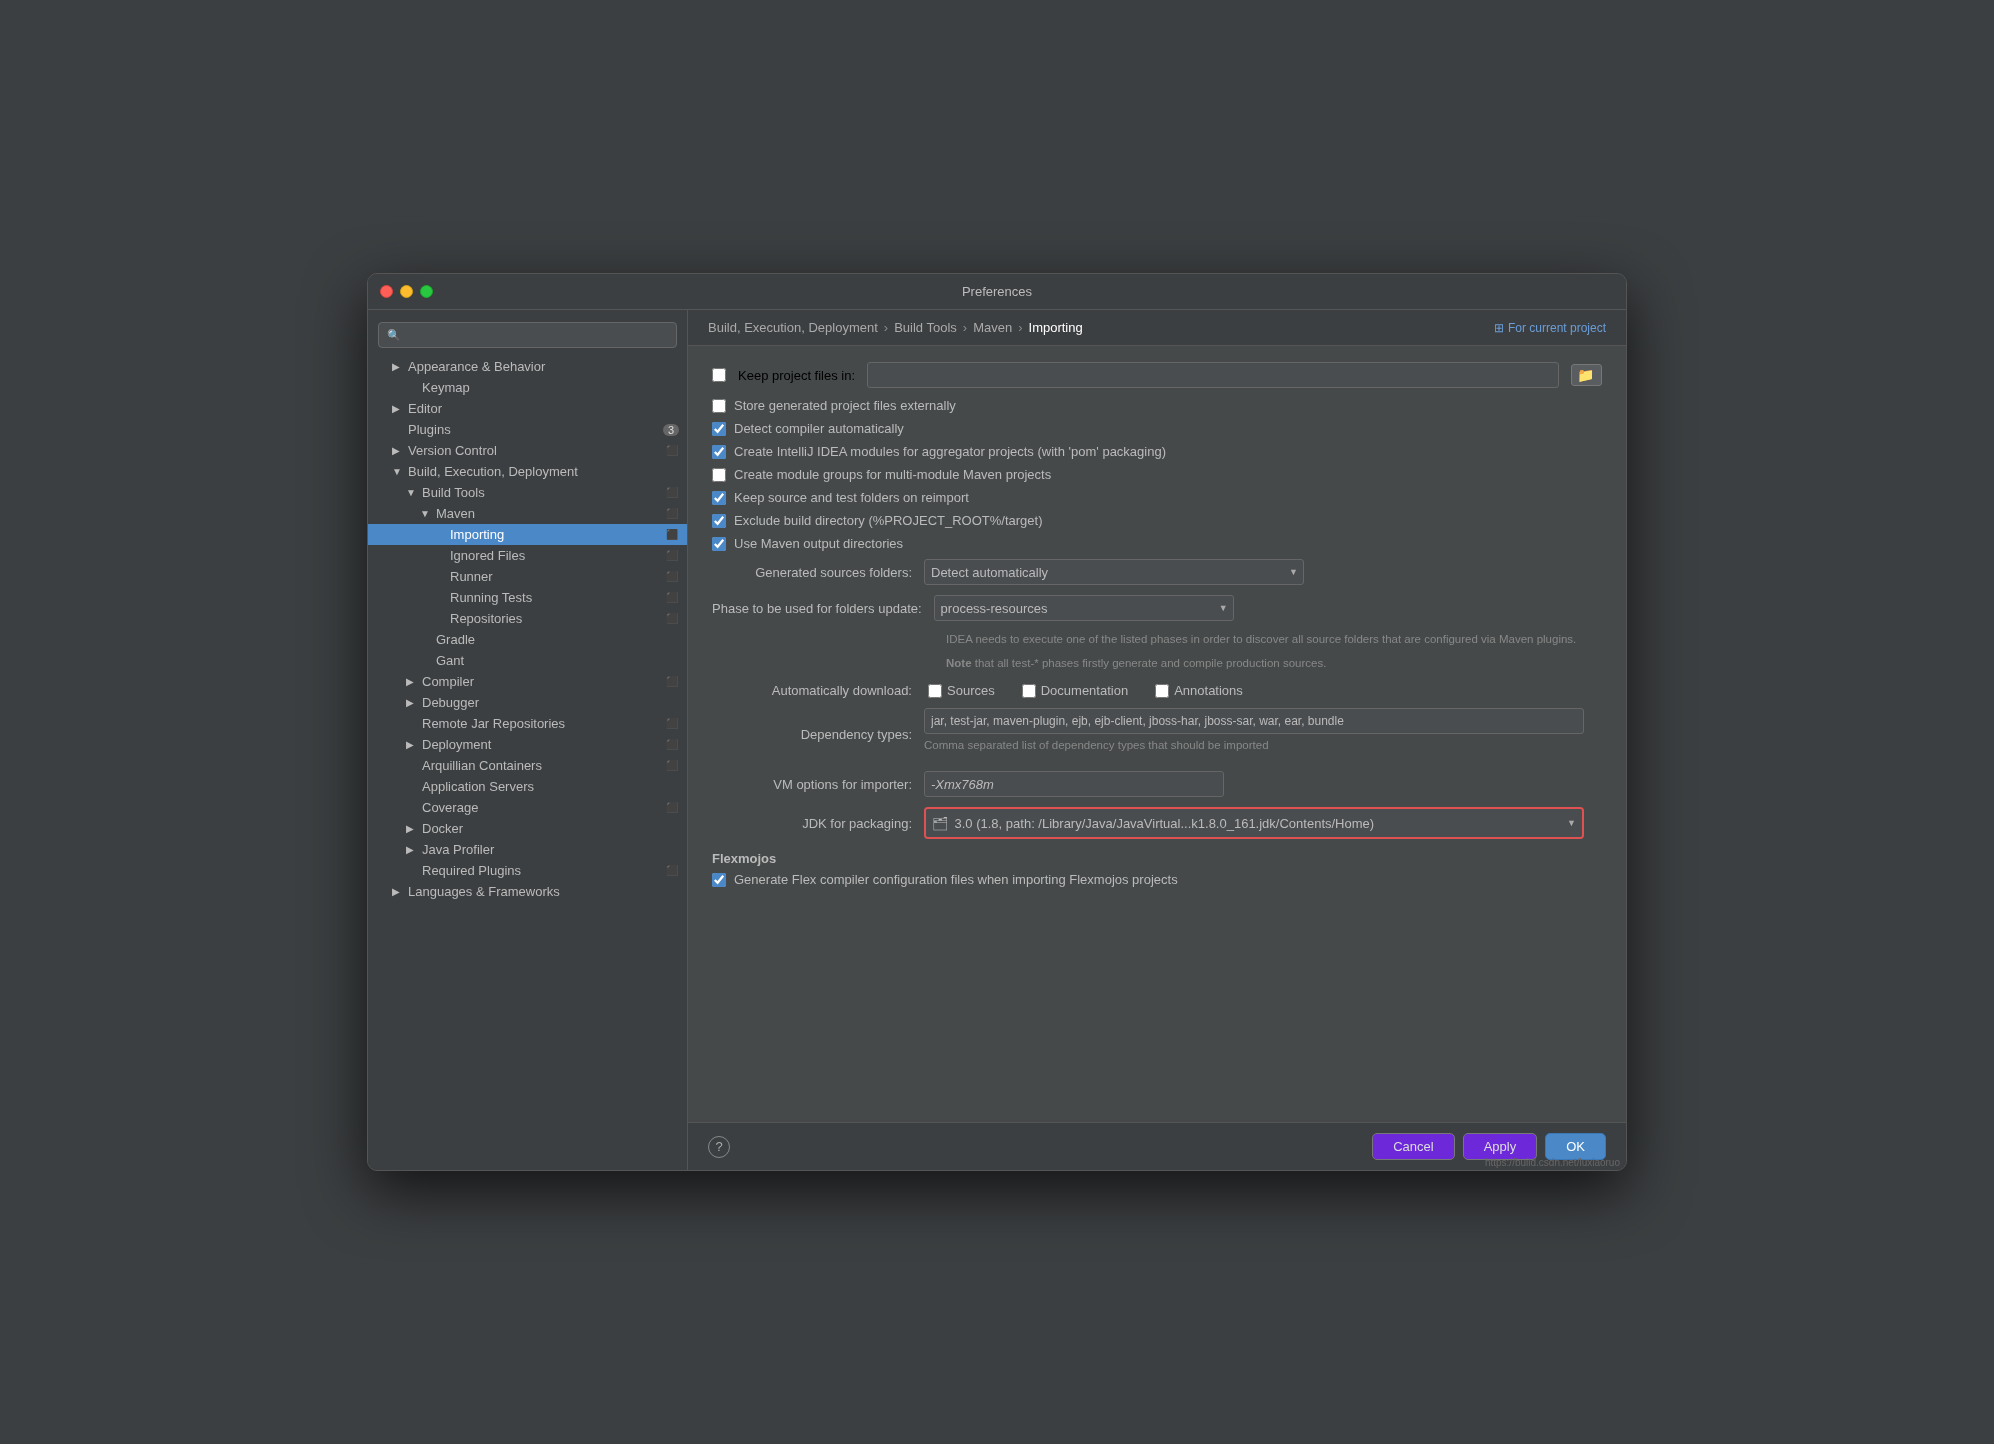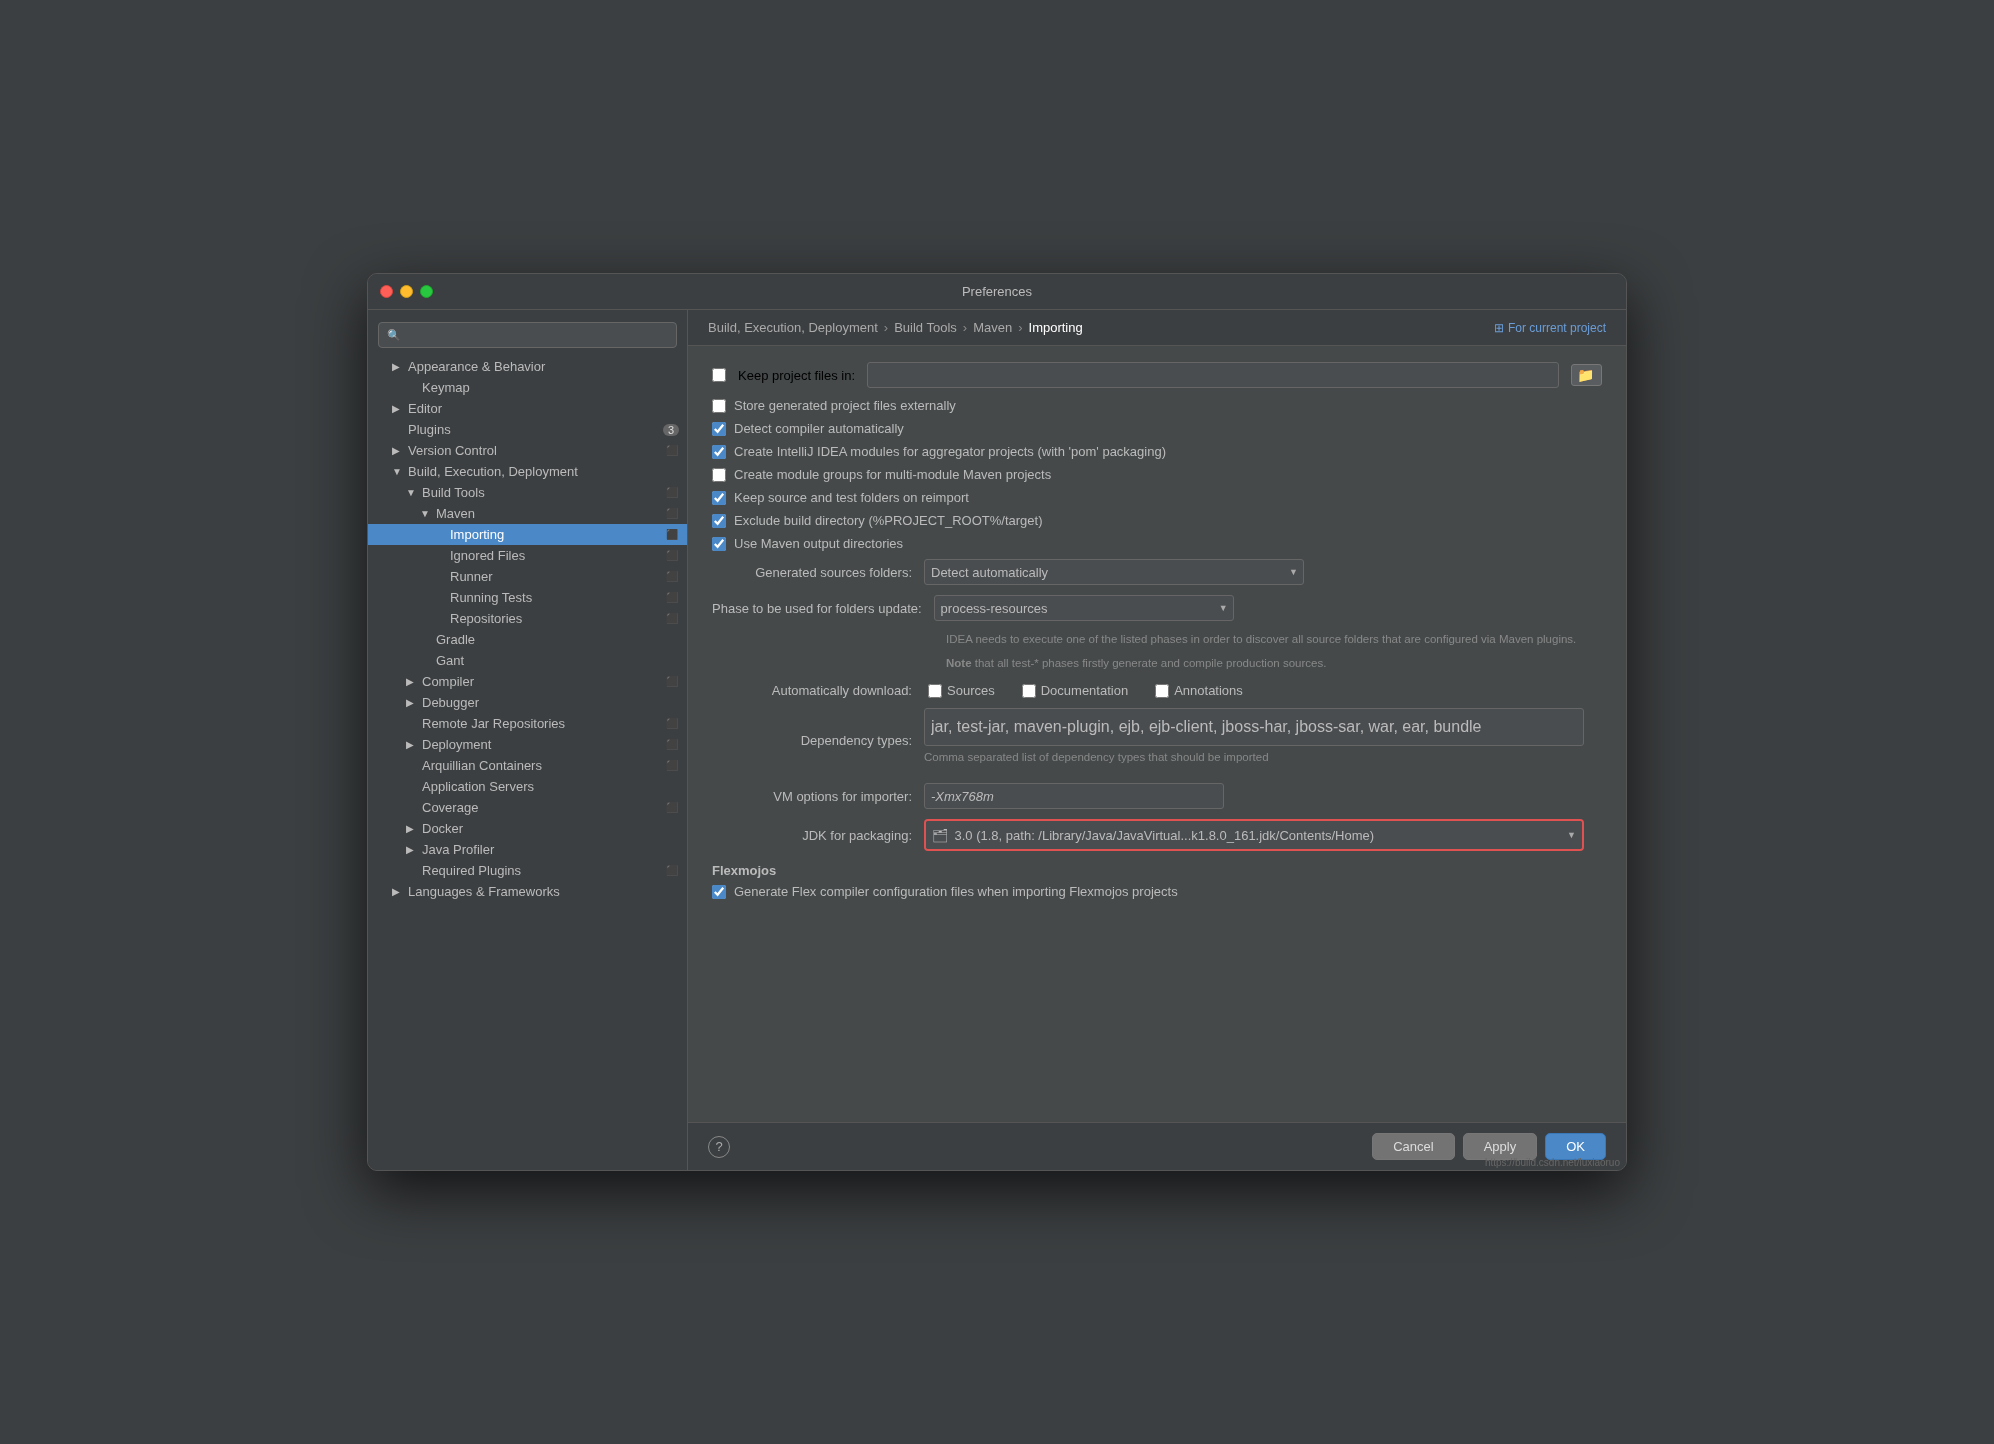--- a/index.html
+++ b/index.html
@@ -263,23 +263,23 @@
       position: absolute;
       right: 6px;
       color: #aaa;
       font-size: 9px;
     }
     .dependency-input {
       background: #4a4d50;
       border: 1px solid #666;
       border-radius: 3px;
       color: #bbb;
-      height: 38px;
+      height: 26px;
       padding: 4px 6px;
-      font-size: 16px;
+      font-size: 12px;
       flex: 1;
     }
     .auto-dl-row {
       display: flex;
       align-items: center;
       gap: 16px;
       margin-bottom: 10px;
     }
     .auto-dl-label { color: #bbb; font-size: 13px; min-width: 200px; text-align: right; }
     .checkbox-group { display: flex; align-items: center; gap: 27px; }
@@ -292,21 +292,21 @@
       align-items: center;
       gap: 8px;
       background: #3c3f41;
     }
     .btn {
       padding: 5px 20px;
       border-radius: 5px;
       font-size: 13px;
       cursor: pointer;
       border: 1px solid #777;
-      background: #737373;
+      background: #6d28d9;
       color: #ddd;
     }
     .btn-primary {
       background: #4a88c7;
       border: 1px solid #3a78b7;
       color: #fff;
     }
     .help-btn {
       width: 22px; height: 22px;
       border-radius: 50%;

